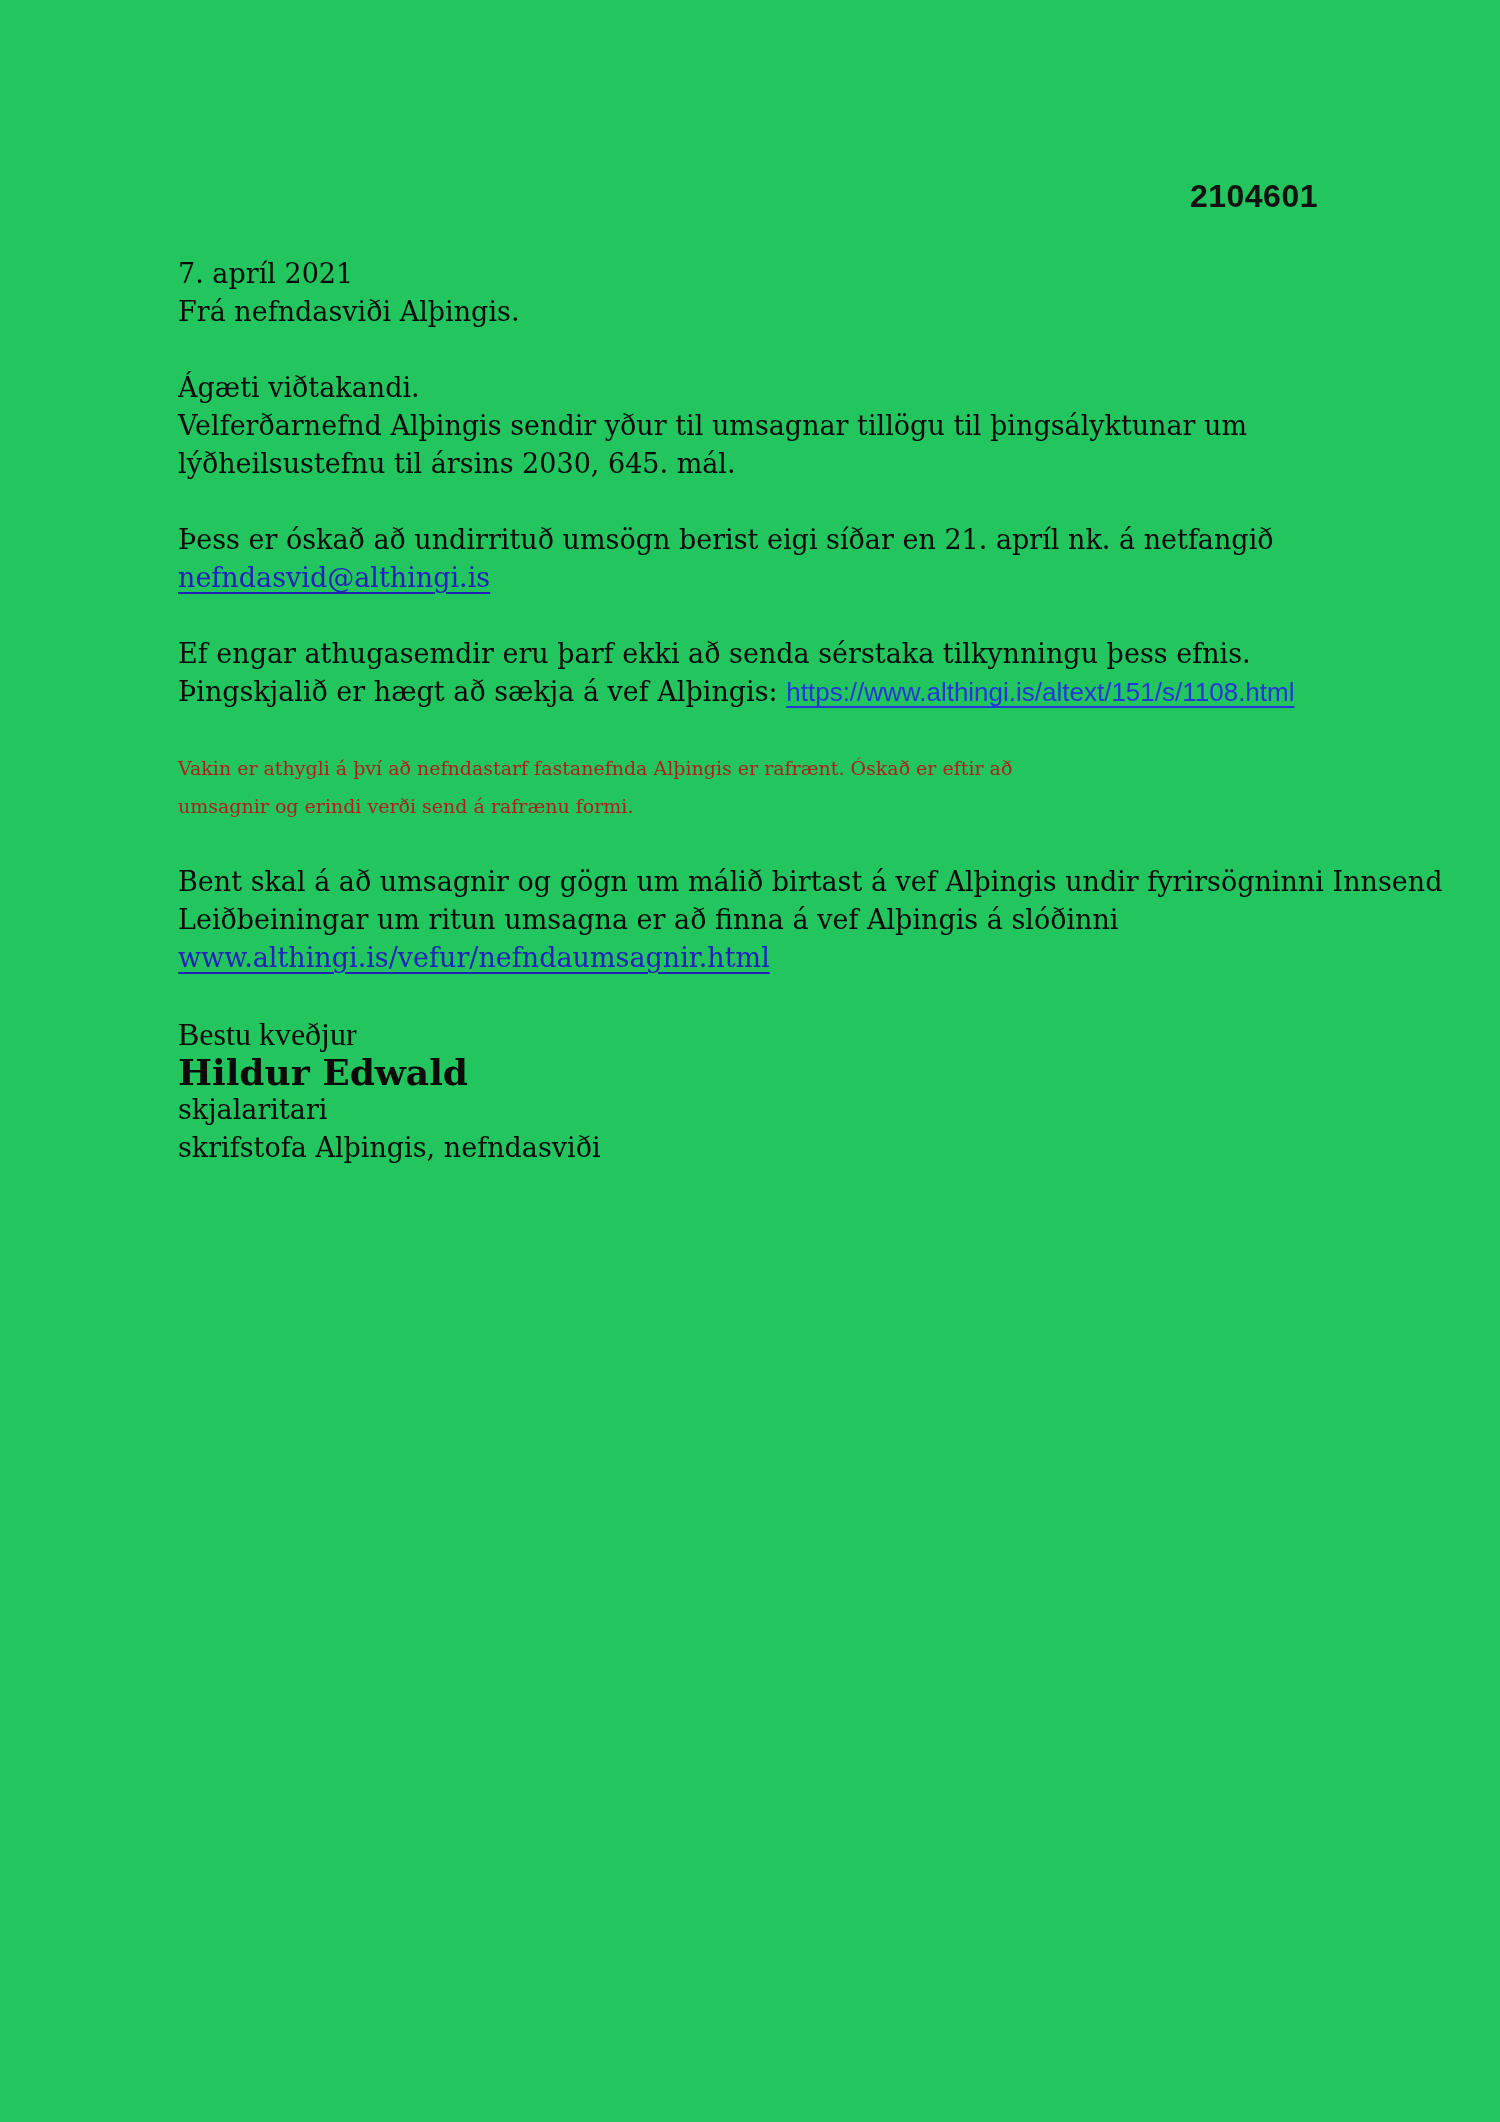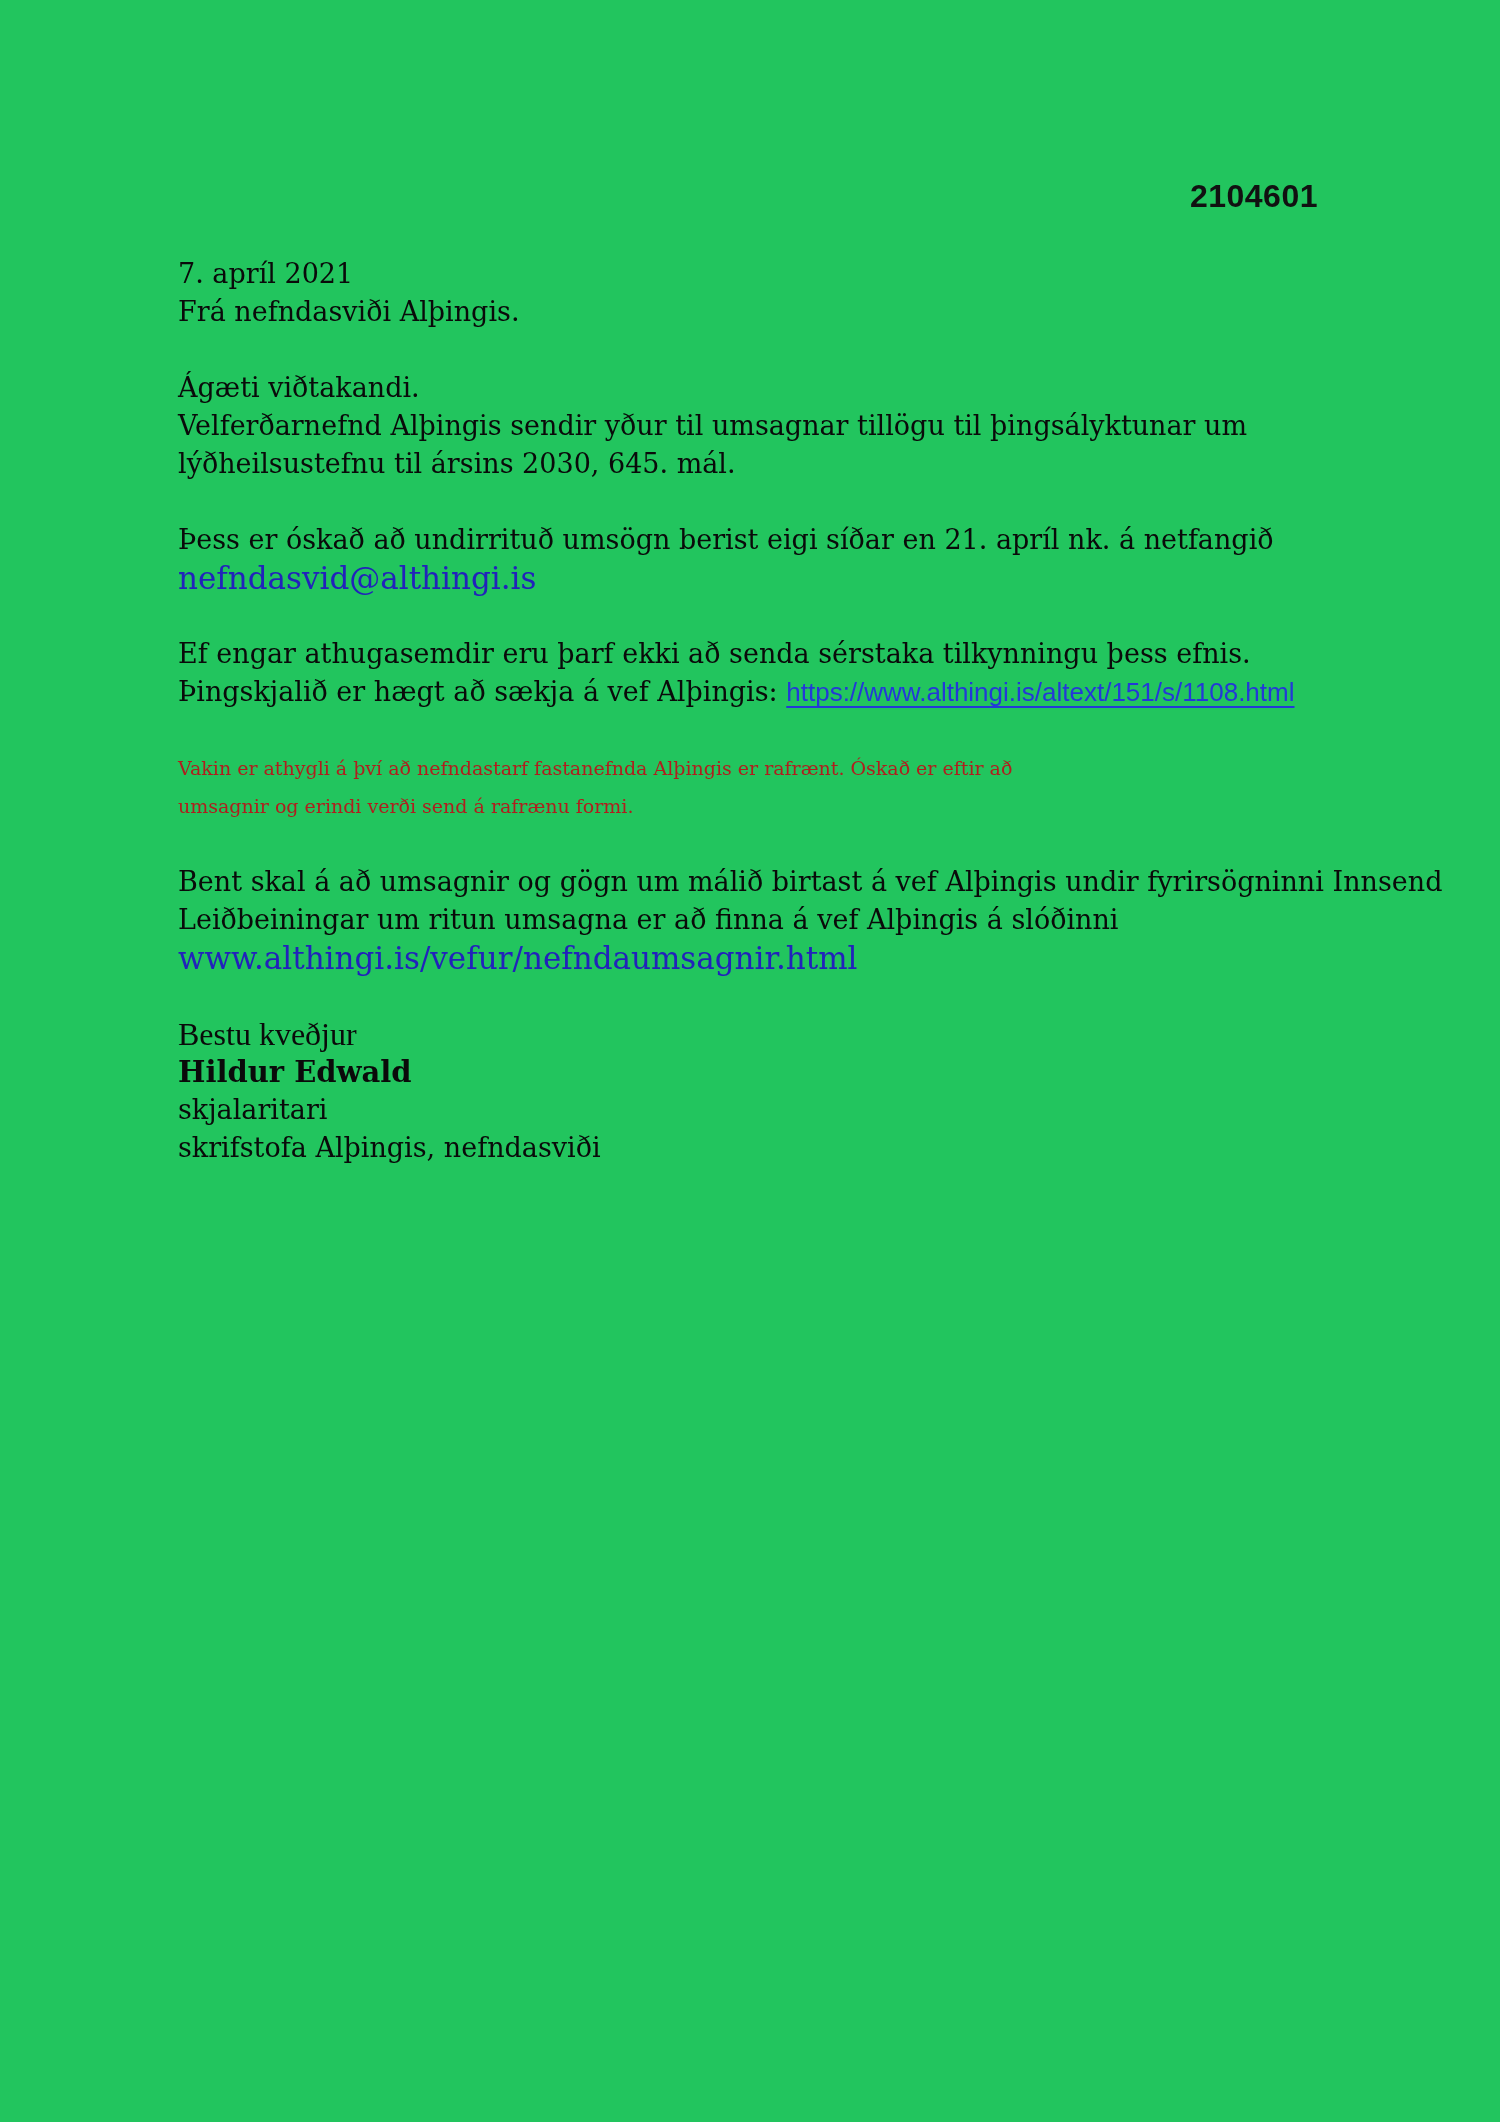--- a/index.html
+++ b/index.html
@@ -52,38 +52,39 @@
     height: 38px;
     white-space: nowrap;
   }
   .seg.serif {
     font-family: "DejaVu Serif", serif;
     font-size: 27px;
     color: #0a0a0a;
   }
   .seg.bold {
     font-family: "DejaVu Serif", serif;
-    font-size: 29px;
+    font-size: 36px;
     font-weight: 700;
     color: #0a0a0a;
   }
   .seg.red {
     font-family: "DejaVu Serif", serif;
     font-size: 19px;
     color: var(--red);
   }
   .seg.sans {
     font-family: Liberation Serif, serif;
     font-size: 32px;
     color: #0a0a0a;
   }
   .seg.link-serif {
     font-family: "DejaVu Serif", serif;
-    font-size: 31px;
+    font-size: 27px;
     color: var(--link-serif);
+    text-decoration: underline;
     text-underline-offset: 5px;
     text-decoration-thickness: 2px;
     cursor: pointer;
   }
   .seg.link-sans {
     font-family: "Liberation Sans", sans-serif;
     font-size: 26px;
     color: var(--link-sans);
     text-decoration: underline;
     text-underline-offset: 5px;

